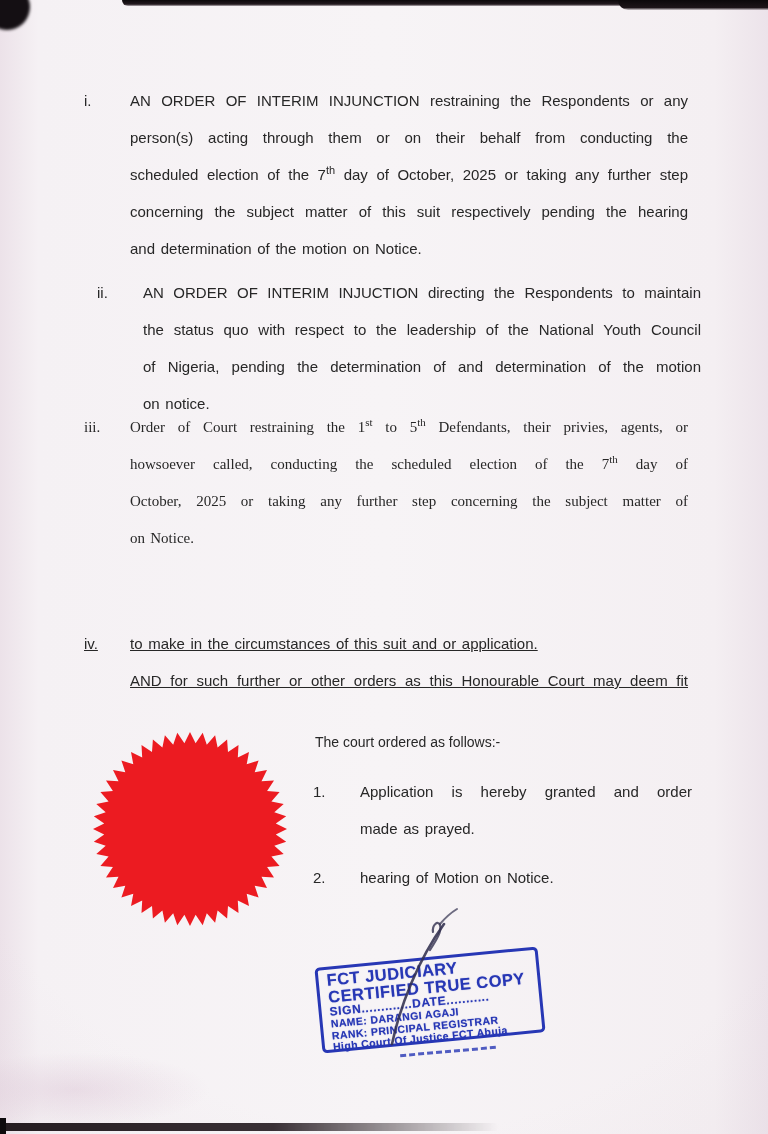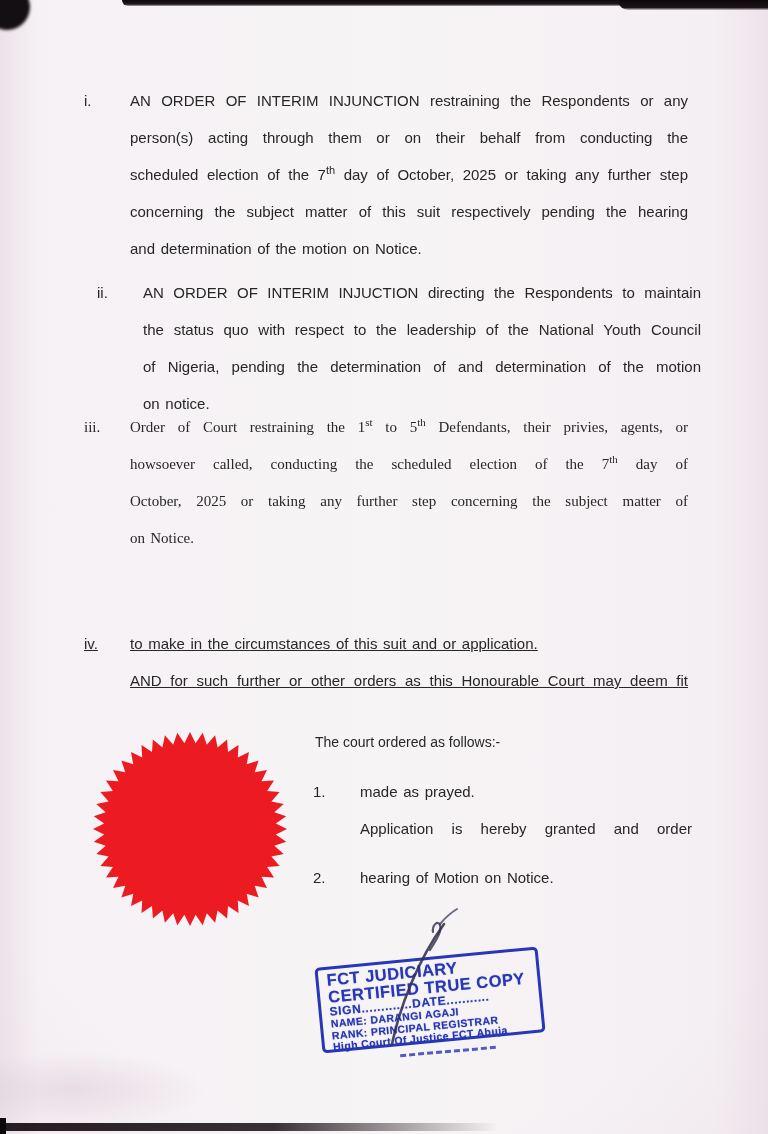--- a/index.html
+++ b/index.html
@@ -135,22 +135,22 @@
     <svg class="seal" viewBox="0 0 194 194" aria-hidden="true">
       <polygon id="seal-poly" points="97.0,0.0 102.6,11.2 109.7,0.8 113.8,12.7 122.1,3.3 124.6,15.6 134.1,7.4 135.0,19.9 145.5,13.0 144.8,25.5 156.0,20.0 153.7,32.3 165.6,28.4 161.7,40.3 174.0,38.0 168.5,49.2 181.0,48.5 174.1,59.0 186.6,59.9 178.4,69.4 190.7,71.9 181.3,80.2 193.2,84.3 182.8,91.4 194.0,97.0 182.8,102.6 193.2,109.7 181.3,113.8 190.7,122.1 178.4,124.6 186.6,134.1 174.1,135.0 181.0,145.5 168.5,144.8 174.0,156.0 161.7,153.7 165.6,165.6 153.7,161.7 156.0,174.0 144.8,168.5 145.5,181.0 135.0,174.1 134.1,186.6 124.6,178.4 122.1,190.7 113.8,181.3 109.7,193.2 102.6,182.8 97.0,194.0 91.4,182.8 84.3,193.2 80.2,181.3 71.9,190.7 69.4,178.4 59.9,186.6 59.0,174.1 48.5,181.0 49.2,168.5 38.0,174.0 40.3,161.7 28.4,165.6 32.3,153.7 20.0,156.0 25.5,144.8 13.0,145.5 19.9,135.0 7.4,134.1 15.6,124.6 3.3,122.1 12.7,113.8 0.8,109.7 11.2,102.6 0.0,97.0 11.2,91.4 0.8,84.3 12.7,80.2 3.3,71.9 15.6,69.4 7.4,59.9 19.9,59.0 13.0,48.5 25.5,49.2 20.0,38.0 32.3,40.3 28.4,28.4 40.3,32.3 38.0,20.0 49.2,25.5 48.5,13.0 59.0,19.9 59.9,7.4 69.4,15.6 71.9,3.3 80.2,12.7 84.3,0.8 91.4,11.2" fill="#ec1b21"></polygon>
     </svg>
 
     <div class="heading">The court ordered as follows:-</div>
 
     <div class="list rulings" id="rulings">
         <div class="row" id="ruling-0">
           <div class="num">1.</div>
           <div class="body">
+            <div class="tline jline">Application is hereby granted and order</div>
             <div class="tline">made as prayed.</div>
-            <div class="tline jline">Application is hereby granted and order</div>
           </div>
         </div>
         <div class="row" id="ruling-1">
           <div class="num">2.</div>
           <div class="body">
             <div class="tline">hearing of Motion on Notice.</div>
           </div>
         </div>
       </div>
 

